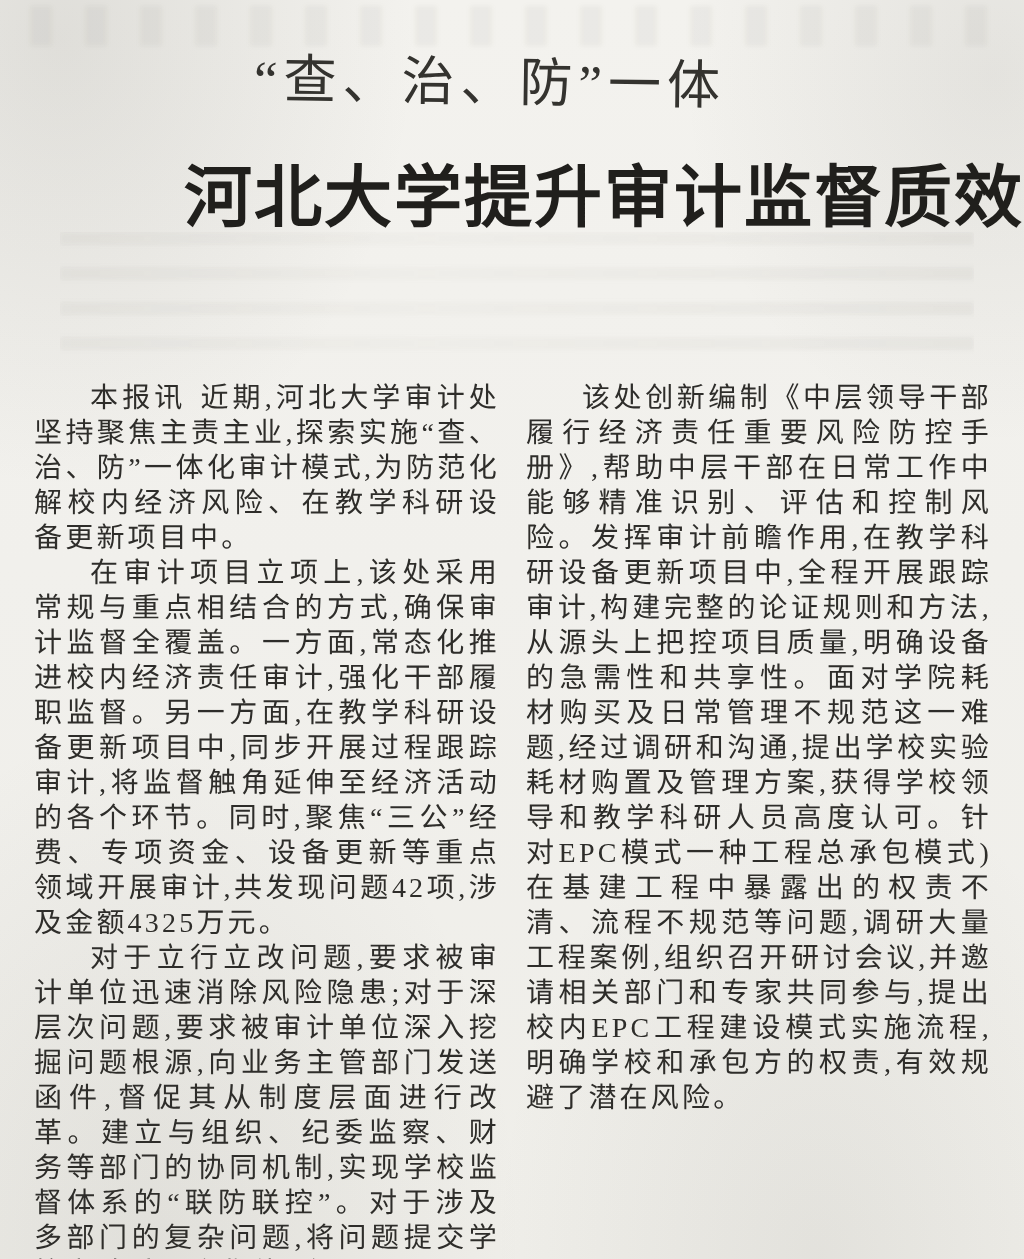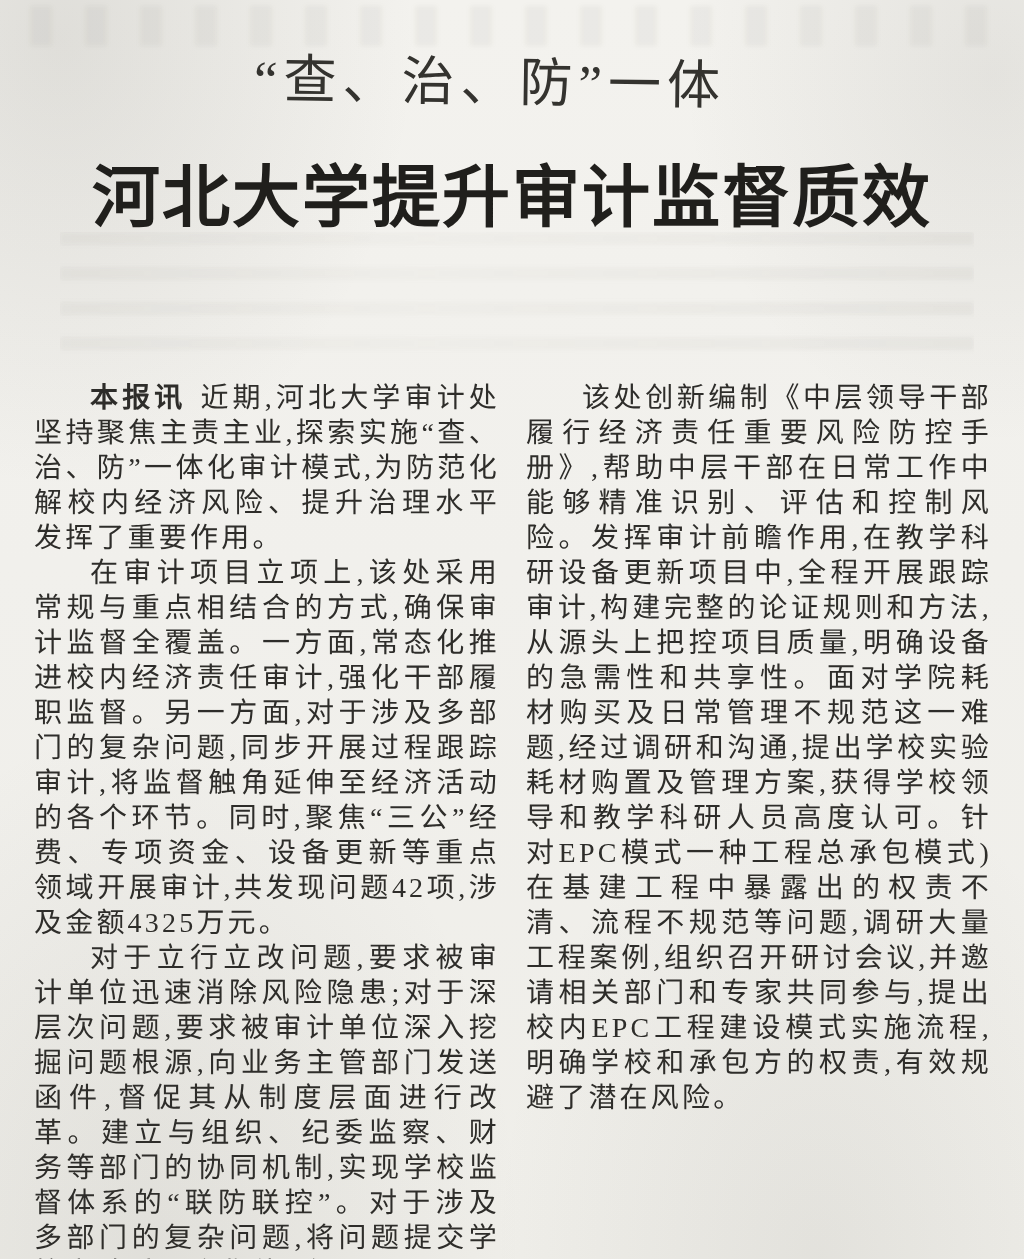--- a/index.html
+++ b/index.html
@@ -41,21 +41,21 @@
     text-align: center;
     transform: rotate(0.8deg) translateX(-22px);
     font-size: 53px;
     font-weight: 400;
     letter-spacing: 6px;
     color: #34332f;
   }
 
   .title {
     margin-top: 26px;
-    text-align: center;
+    text-align: right;
     font-size: 68px;
     font-weight: 700;
     letter-spacing: 2px;
     color: #201f1c;
     white-space: nowrap;
   }
 
   .columns {
     position: absolute;
     top: 380px;
@@ -68,34 +68,34 @@
     width: 466px;
     font-size: 28px;
     line-height: 35px;
     letter-spacing: 3.2px;
     text-align: justify;
     text-justify: inter-ideograph;
     color: #2e2d2a;
   }
   .col p { margin: 0; text-indent: 2em; }
   .col p.no-indent { text-indent: 0; }
-  .lead { font-weight: 700; margin-right: 14px; }
+  .lead { font-weight: 400; margin-right: 14px; }
 </style>
 </head>
 <body>
 
 <div class="ghost-band top"></div>
 <div class="ghost-band mid"></div>
 
 <div class="kicker">“查、治、防”一体</div>
 <div class="title">河北大学提升审计监督质效</div>
 
 <div class="columns">
   <div class="col">
-    <p><span class="lead">本报讯</span><span>近期,河北大学审计处坚持聚焦主责主业,探索实施“查、治、防”一体化审计模式,为防范化解校内经济风险、提升治理水平发挥了重要作用。</span></p>
-    <p>在审计项目立项上,该处采用常规与重点相结合的方式,确保审计监督全覆盖。一方面,常态化推进校内经济责任审计,强化干部履职监督。另一方面,对于涉及多部门的复杂问题,同步开展过程跟踪审计,将监督触角延伸至经济活动的各个环节。同时,聚焦“三公”经费、专项资金、设备更新等重点领域开展审计,共发现问题42项,涉及金额4325万元。</p>
+    <p><span class="lead">本报讯</span><span>近期,河北大学审计处坚持聚焦主责主业,探索实施“查、治、防”一体化审计模式,为防范化解校内经济风险、在教学科研设备更新项目中。</span></p>
+    <p>在审计项目立项上,该处采用常规与重点相结合的方式,确保审计监督全覆盖。一方面,常态化推进校内经济责任审计,强化干部履职监督。另一方面,在教学科研设备更新项目中,同步开展过程跟踪审计,将监督触角延伸至经济活动的各个环节。同时,聚焦“三公”经费、专项资金、设备更新等重点领域开展审计,共发现问题42项,涉及金额4325万元。</p>
     <p>对于立行立改问题,要求被审计单位迅速消除风险隐患;对于深层次问题,要求被审计单位深入挖掘问题根源,向业务主管部门发送函件,督促其从制度层面进行改革。建立与组织、纪委监察、财务等部门的协同机制,实现学校监督体系的“联防联控”。对于涉及多部门的复杂问题,将问题提交学校审计委员会集体“会</p>
   </div>
   <div class="col">
     <p>该处创新编制《中层领导干部履行经济责任重要风险防控手册》,帮助中层干部在日常工作中能够精准识别、评估和控制风险。发挥审计前瞻作用,在教学科研设备更新项目中,全程开展跟踪审计,构建完整的论证规则和方法,从源头上把控项目质量,明确设备的急需性和共享性。面对学院耗材购买及日常管理不规范这一难题,经过调研和沟通,提出学校实验耗材购置及管理方案,获得学校领导和教学科研人员高度认可。针对EPC模式一种工程总承包模式)在基建工程中暴露出的权责不清、流程不规范等问题,调研大量工程案例,组织召开研讨会议,并邀请相关部门和专家共同参与,提出校内EPC工程建设模式实施流程,明确学校和承包方的权责,有效规避了潜在风险。</p>
 
   </div>
 </div>
 
 </body></html>

